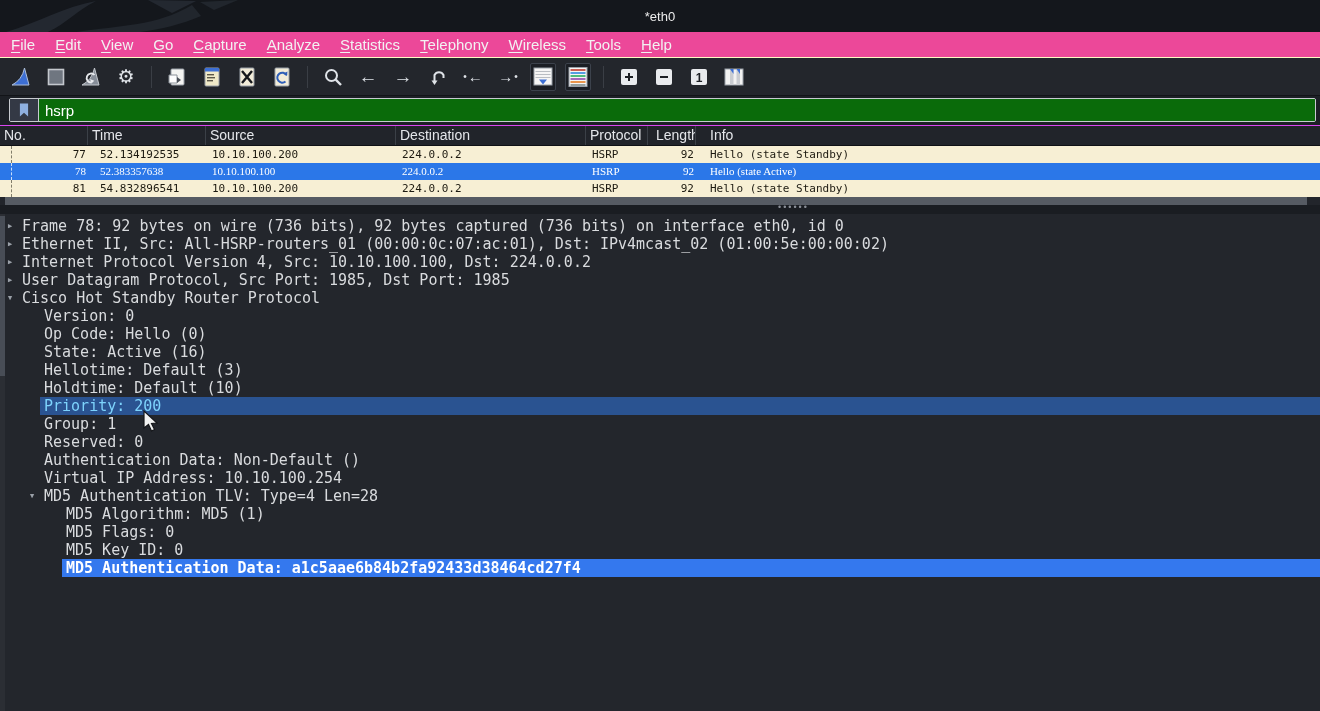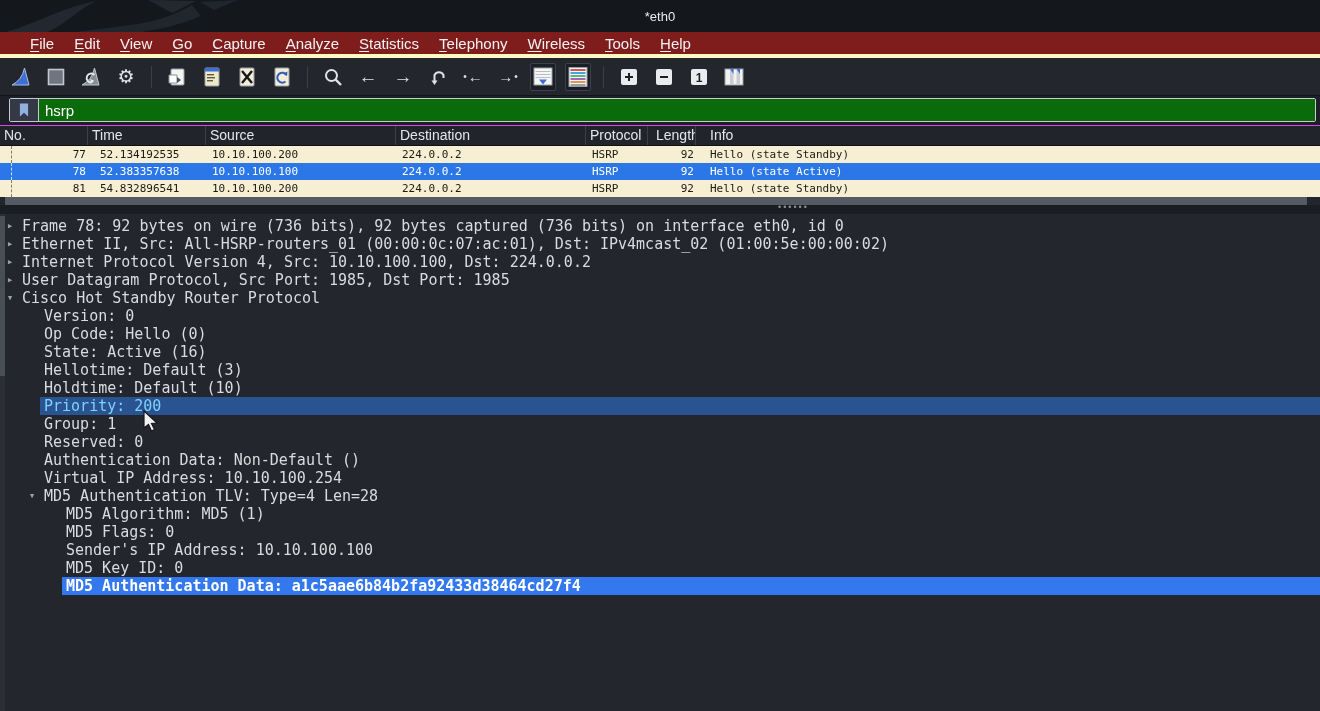--- a/index.html
+++ b/index.html
@@ -7,22 +7,22 @@
               font-family:"Liberation Sans", sans-serif; }
 
   
   .titlebar { position:relative; height:32px; background:#14171c; overflow:hidden; }
   .titlebar .dragon { position:absolute; left:0; top:0; pointer-events:none; }
   .titlebar .wtitle { position:absolute; left:0; right:0; top:0; height:32px;
                       display:flex; align-items:center; justify-content:center;
                       color:#ececec; font-size:13px; }
 
   
-  .menubar { height:26px; background:#7f1d1d; border-bottom:4px solid #fef9c3;
-             display:flex; align-items:center; padding-left:20px; }
+  .menubar { height:26px; background:#ec4899; border-bottom:1px solid #fef9c3;
+             display:flex; align-items:center; padding-left:1px; }
   .menu-item { color:#f2f2f2; font-size:15px; padding:2px 10px; cursor:default; }
   .menu-item u { text-decoration:underline; text-underline-offset:2px; }
 
   
   .toolbar { height:38px; background:#23262c; border-bottom:1px solid #121418;
              display:flex; align-items:center; padding-left:8px; gap:9px; }
   .tbtn { width:26px; height:28px; display:flex; align-items:center; justify-content:center;
           color:#dfe3e8; }
   .tbtn.checked { border:1px solid #3c424c; background:#1b1e24; border-radius:2px; }
   .tsep { width:1px; height:22px; background:#3a3e45; margin:0 3px; }
@@ -44,21 +44,21 @@
   .grid { display:grid; grid-template-columns:88px 118px 190px 190px 62px 48px 1fr; }
   .pl-header { height:21px; background:#21242a; border-top:1px solid #d946ef;
                border-bottom:1px solid #0f1115; color:#e4e6ea; font-size:14px; }
   .pl-header .hcell { padding:1px 4px; border-right:1px solid #3b4047; white-space:nowrap; overflow:hidden; }
   .pl-header .hcell:last-child { border-right:none; }
   .pl-header .hcell.info-col { padding-left:14px; }
   .pl-header .hcell.len-col { padding-left:8px; }
 
   .prow { height:17px; background:#f7efd4; color:#1c1910;
           font-family:"DejaVu Sans Mono",monospace; font-size:11px; line-height:17px; }
-  .prow.selected { background:#2b77e8; color:#ffffff; }
+  .prow.selected { background:#2b77e8; color:#ffffff;font-family:Liberation Serif, serif; }
   .prow .cell { white-space:nowrap; overflow:hidden; }
   .cell.no-col { text-align:right; padding-right:2px; position:relative; }
   .cell.no-col::before { content:""; position:absolute; left:11px; top:0; bottom:0;
                          border-left:1px dashed rgba(50,48,35,.6); }
   .prow.selected .cell.no-col::before { border-left-color:rgba(255,255,255,.75); }
   .cell.time-col { padding-left:12px; }
   .cell.src-col, .cell.dst-col, .cell.proto-col { padding-left:6px; }
   .cell.len-col { text-align:right; padding-right:2px; }
   .cell.info-col { padding-left:14px; }
 
@@ -316,20 +316,19 @@
   <div class="dline lvl2"><span>Hellotime: Default (3)</span></div>
   <div class="dline lvl2"><span>Holdtime: Default (10)</span></div>
   <div class="dline lvl2 hl-soft"><span>Priority: 200</span></div>
   <div class="dline lvl2"><span>Group: 1</span></div>
   <div class="dline lvl2"><span>Reserved: 0</span></div>
   <div class="dline lvl2"><span>Authentication Data: Non-Default ()</span></div>
   <div class="dline lvl2"><span>Virtual IP Address: 10.10.100.254</span></div>
   <div class="dline lvl2"><span class="exp">▾</span><span>MD5 Authentication TLV: Type=4 Len=28</span></div>
   <div class="dline lvl3"><span>MD5 Algorithm: MD5 (1)</span></div>
   <div class="dline lvl3"><span>MD5 Flags: 0</span></div>
-  <div class="dline lvl3"><span>Sender's IP Address: 10.10.100.100</span></div>
   <div class="dline lvl3"><span>MD5 Key ID: 0</span></div>
   <div class="dline lvl3 hl-bright"><span>MD5 Authentication Data: a1c5aae6b84b2fa92433d38464cd27f4</span></div>
 
   <svg class="mouse-cursor" width="20" height="26" viewBox="0 0 20 26">
     <path d="M4 1 L4 18 L8.5 14.5 L11.5 21 L14.5 19.5 L11.5 13.5 L17 13 Z" fill="#f2f2f2" stroke="#14161a" stroke-width="1.2"></path>
   </svg>
 </div>
 
 </body></html>

